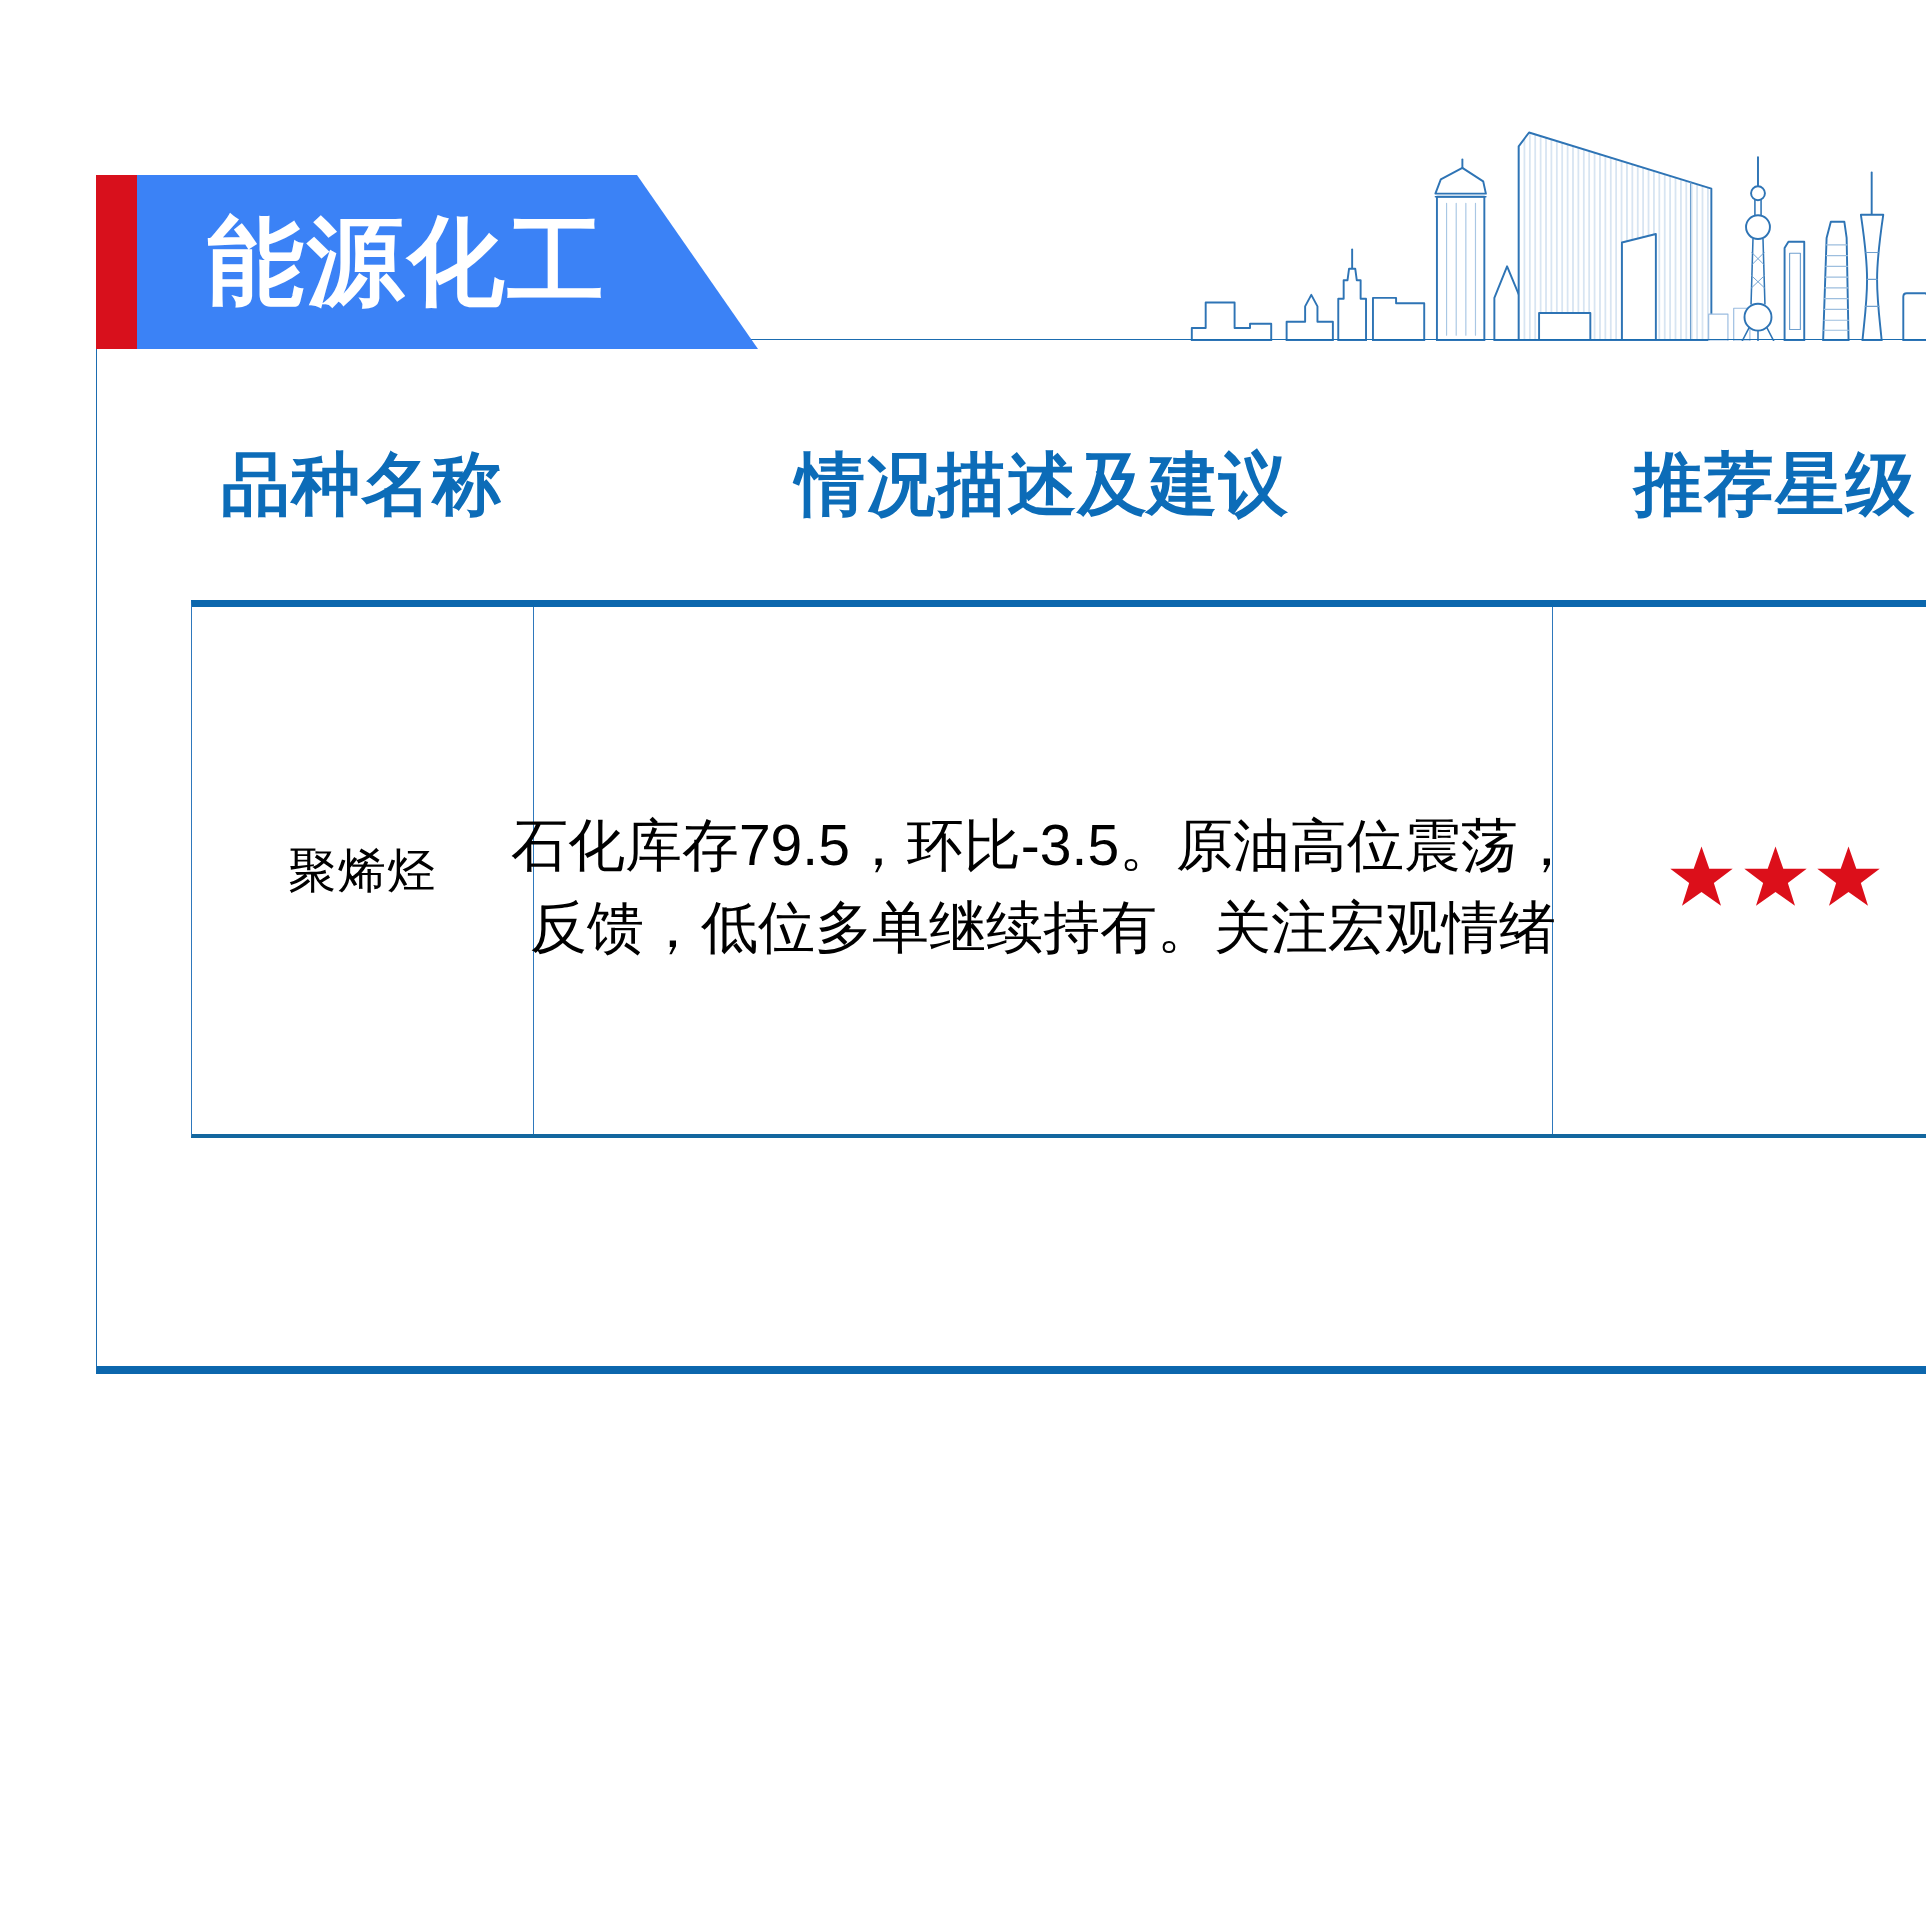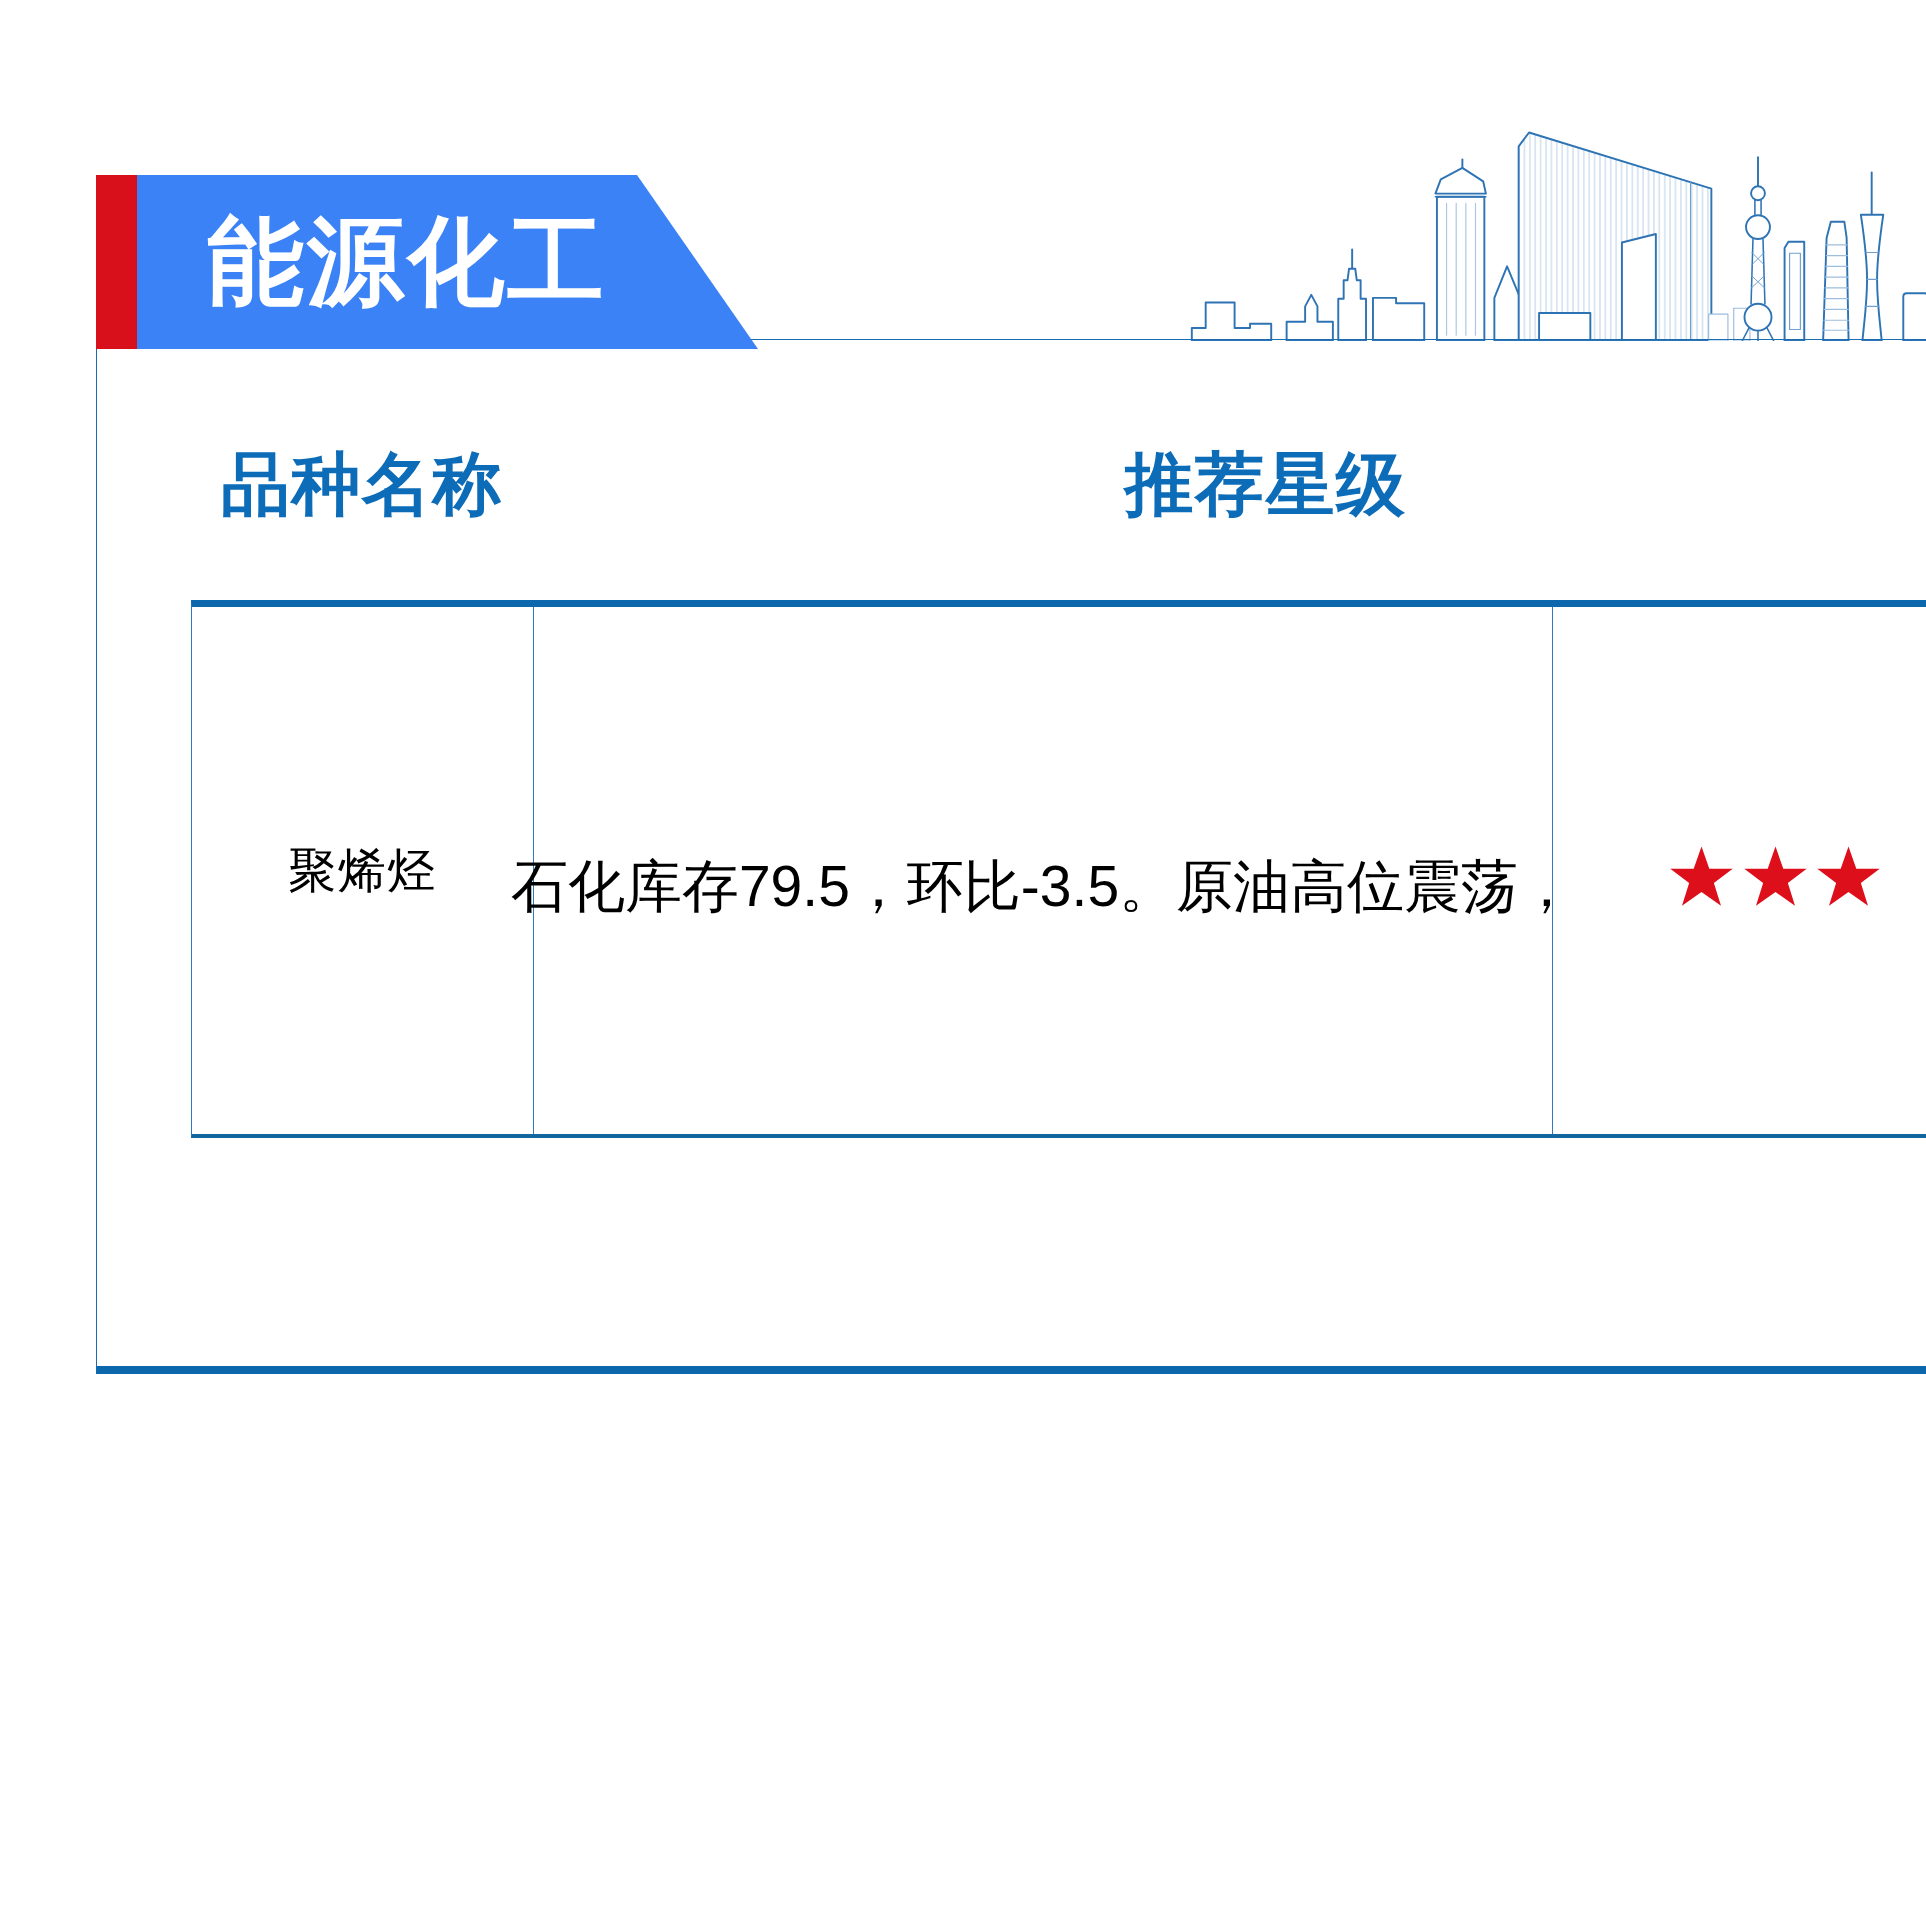--- a/index.html
+++ b/index.html
@@ -139,29 +139,31 @@
 
   <div class="frame"></div>
 
   <div class="banner-red"></div>
   <div class="banner">
     <span class="title">能源化工</span>
   </div>
 
   <div class="col-headers">
     <div class="hcell c1">品种名称</div>
+    <div class="hcell c2">情况描述及建议</div>
     <div class="hcell c3">推荐星级</div>
   </div>
 
   <div class="table">
     <div class="tcell cell-variety">
       <span>聚烯烃</span>
     </div>
     <div class="tcell cell-desc">
       <div class="line">石化库存79.5，环比-3.5。原油高位震荡，</div>
+      <div class="line">反馈，低位多单继续持有。关注宏观情绪</div>
     </div>
     <div class="tcell cell-stars">
       <svg viewBox="0 0 100 96" aria-hidden="true">
         <polygon points="50,2 62,36 98,36 69,58 80,93 50,72 20,93 31,58 2,36 38,36" fill="#DC0F1A"></polygon>
       </svg>
     <svg viewBox="0 0 100 96" aria-hidden="true">
         <polygon points="50,2 62,36 98,36 69,58 80,93 50,72 20,93 31,58 2,36 38,36" fill="#DC0F1A"></polygon>
       </svg>
         <svg viewBox="0 0 100 96" aria-hidden="true">
         <polygon points="50,2 62,36 98,36 69,58 80,93 50,72 20,93 31,58 2,36 38,36" fill="#DC0F1A"></polygon>

